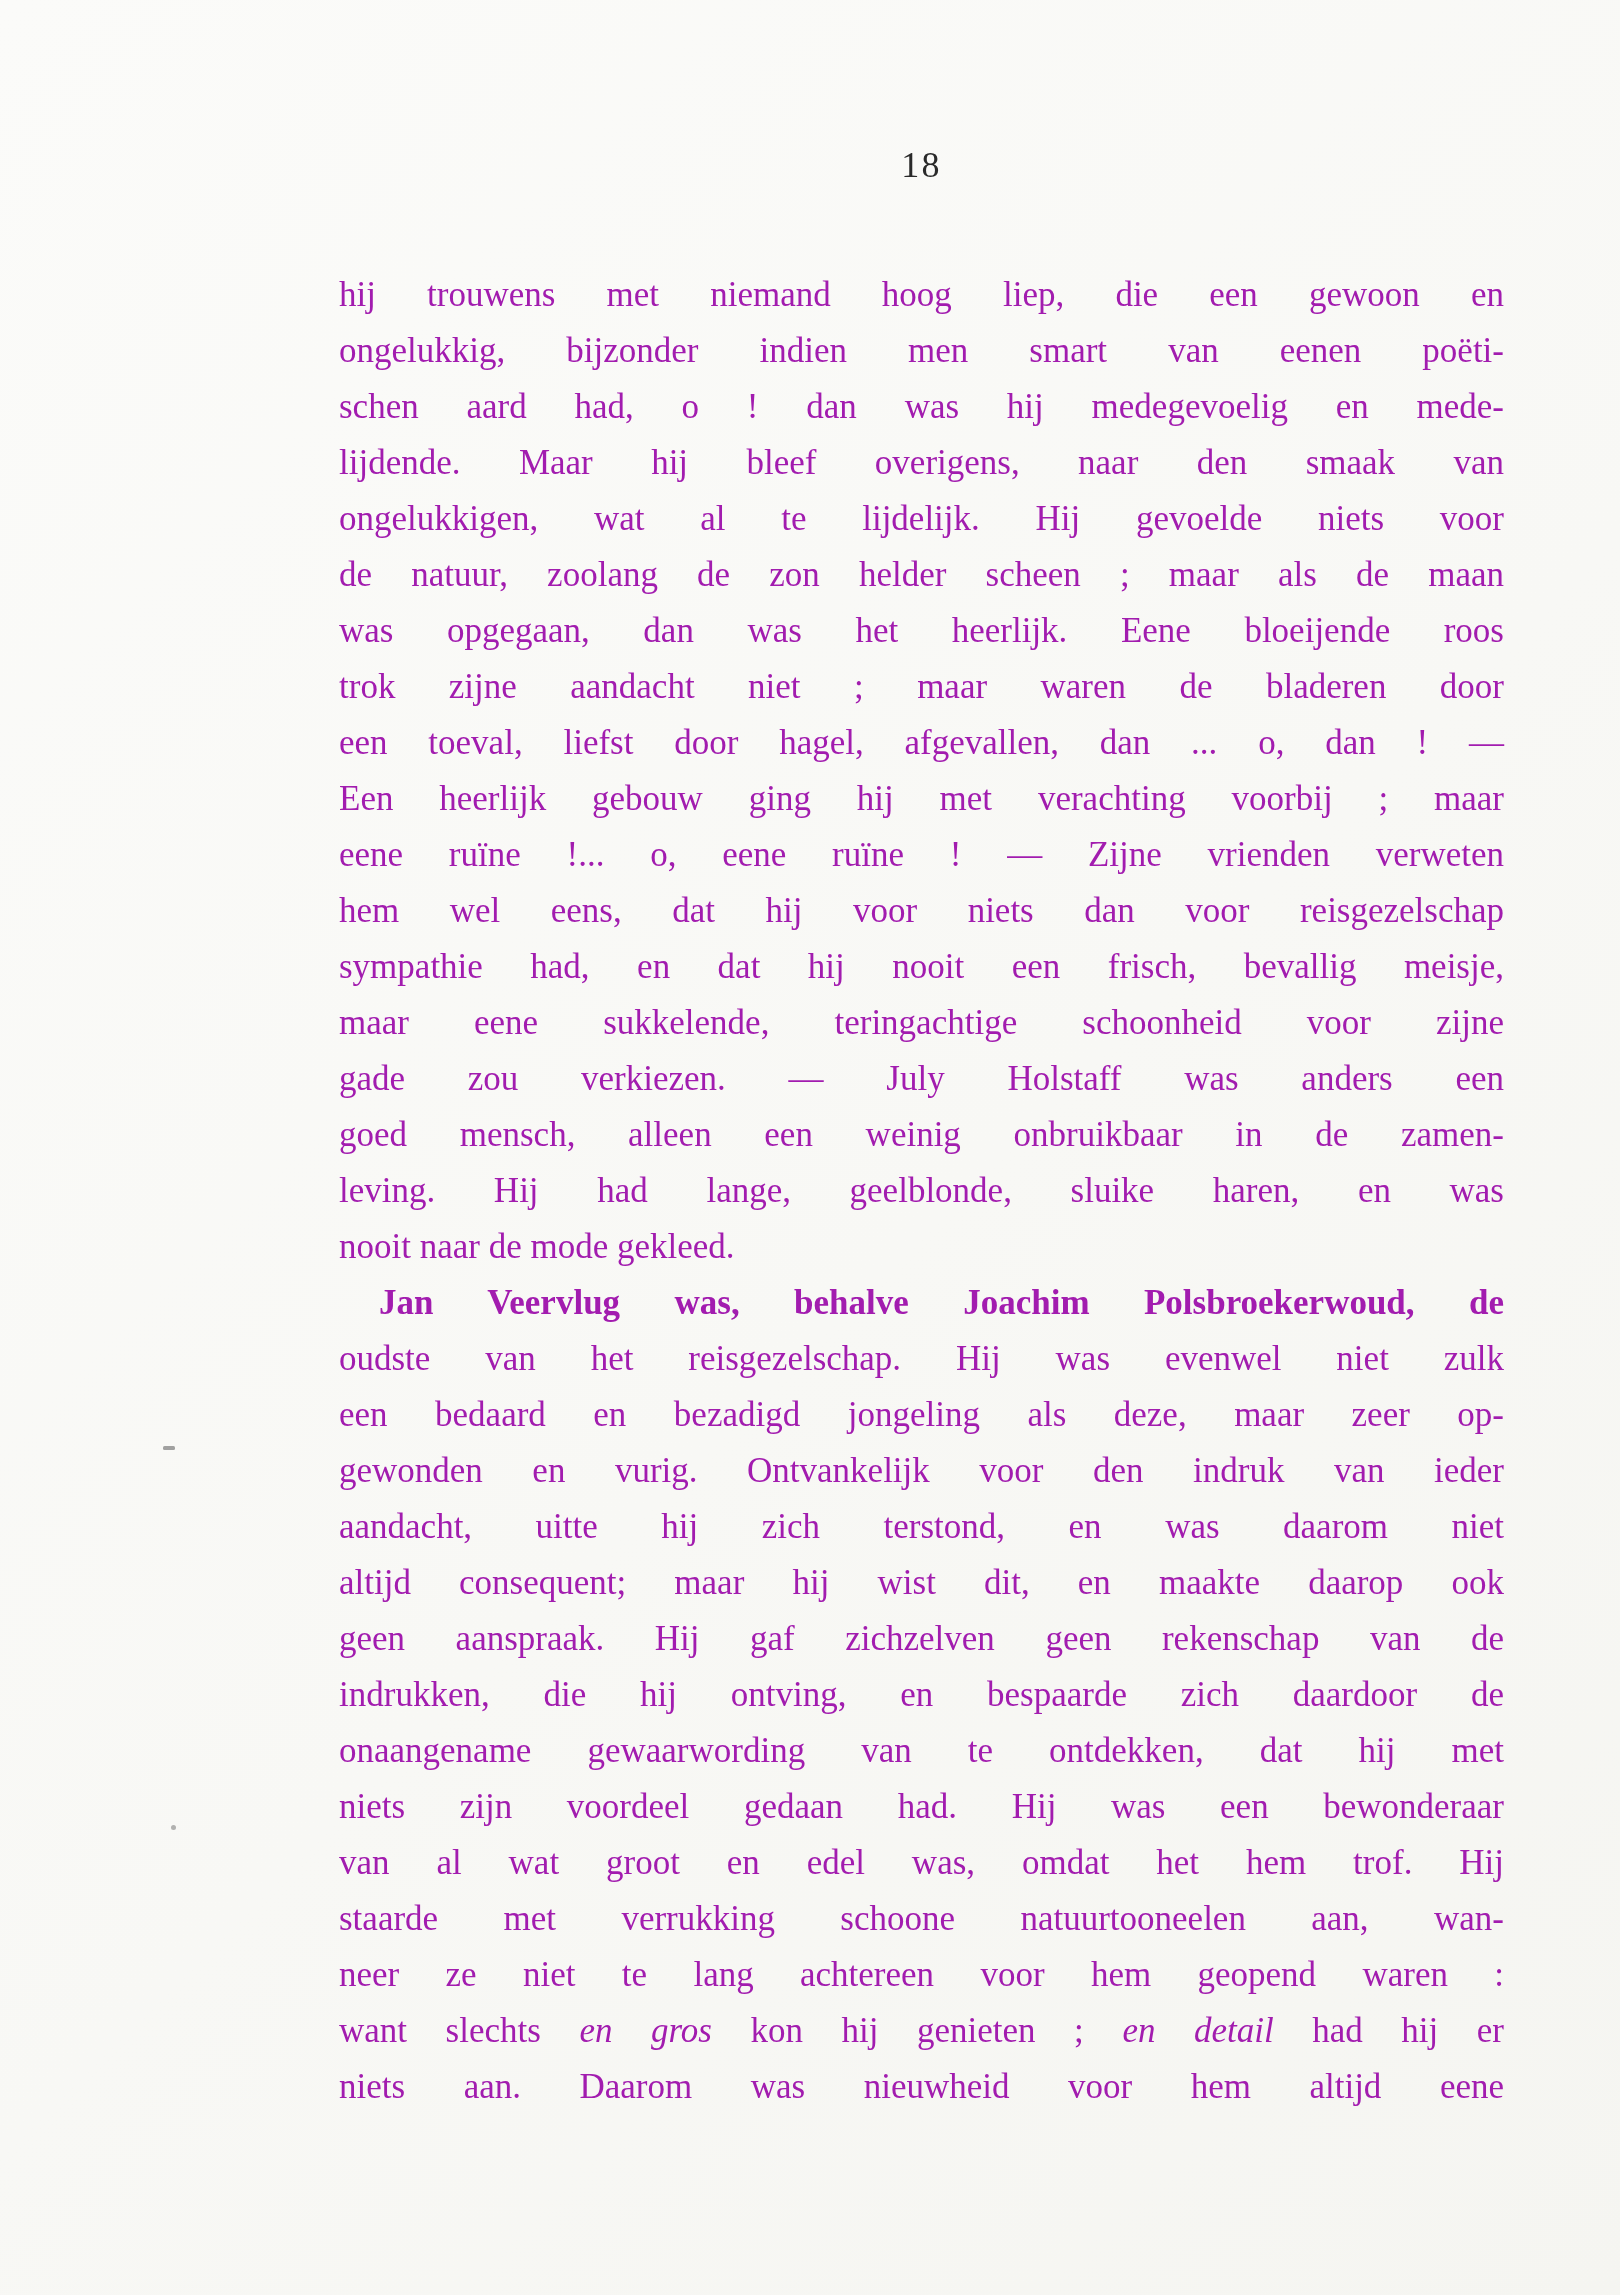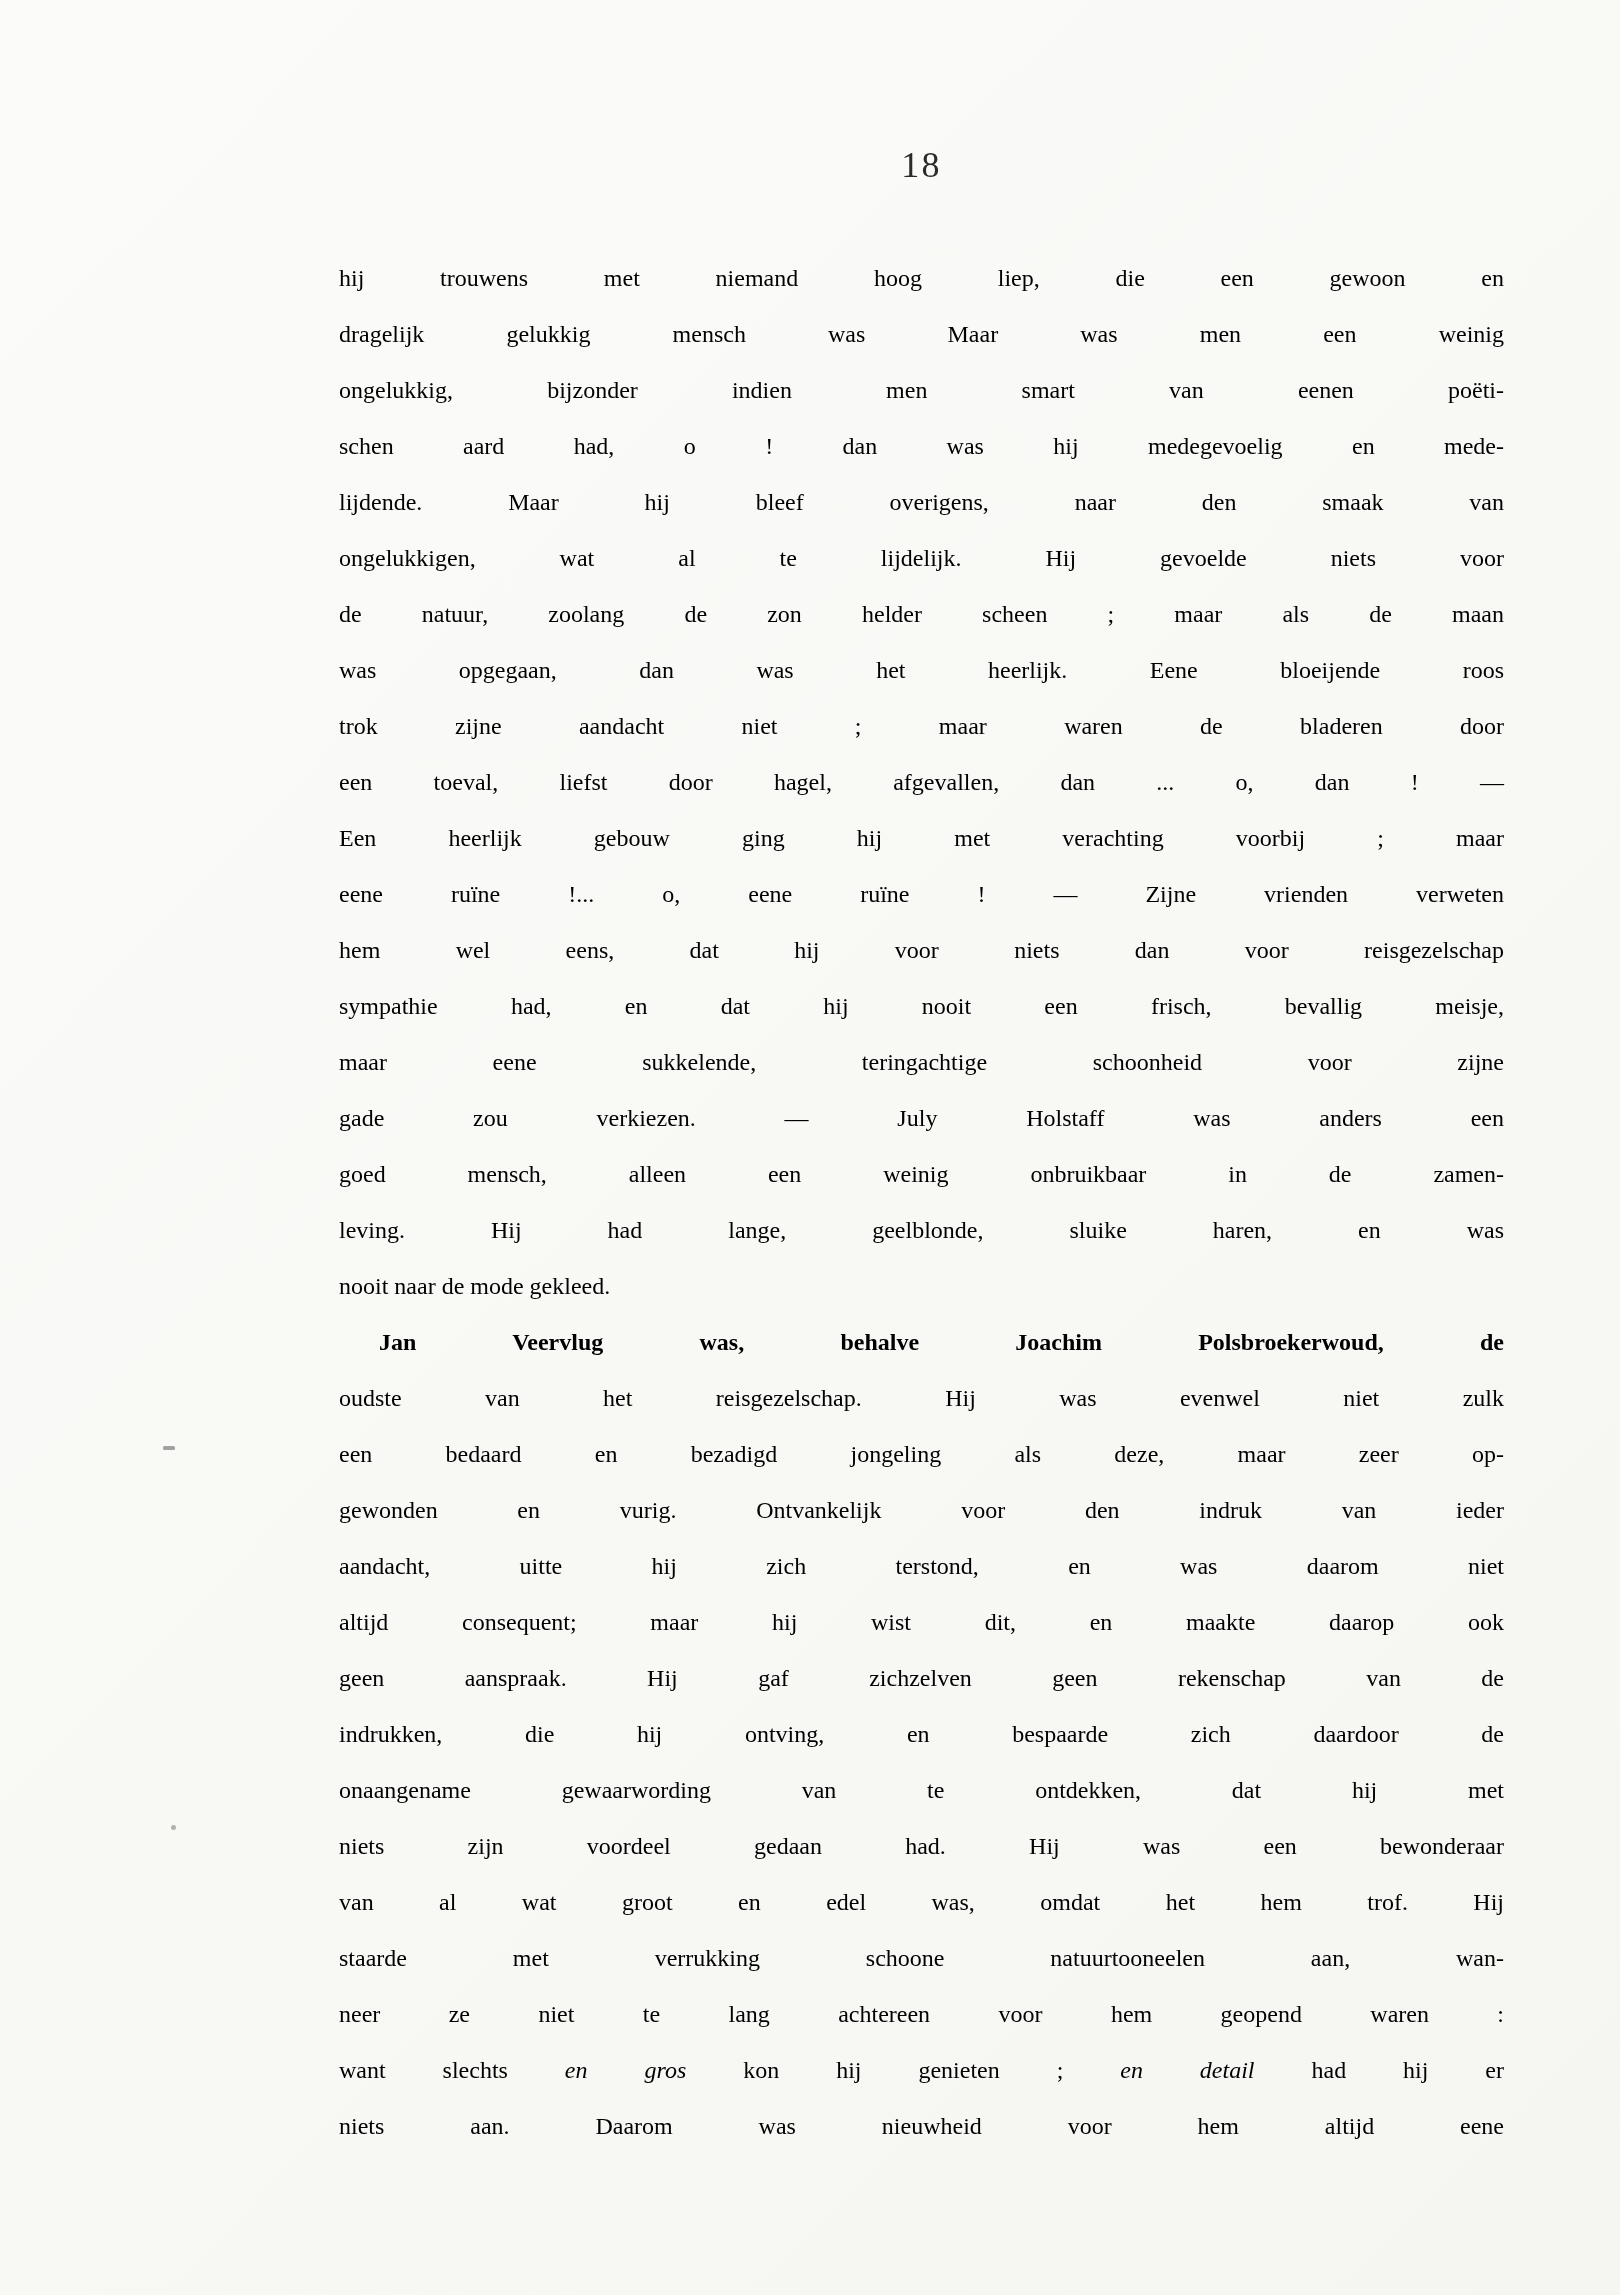--- a/index.html
+++ b/index.html
@@ -24,26 +24,26 @@
     top: 144px;
     left: 339px;
     width: 1165px;
     text-align: center;
     font-size: 36px;
     letter-spacing: 2.3px;
     color: #2a2a2a;
   }
   .text-block {
     position: absolute;
-    top: 250px;
+    top: 267px;
     left: 339px;
     width: 1165px;
-    font-size: 24px;
+    font-size: 35px;
     line-height: 56px;
-    color: #000000;
+    color: #a21caf;
   }
   .line {
     text-align: justify;
     text-align-last: justify;
   }
   .line.flush {
     text-align-last: left;
   }
   .line.indent {
     text-indent: 40px;
@@ -76,21 +76,20 @@
   }
 </style>
 </head>
 <body>
 
 <div class="page">
   <div class="page-number">18</div>
 
   <div class="text-block">
       <div class="line"><span>hij trouwens met niemand hoog liep, die een gewoon en</span></div>
-      <div class="line"><span>dragelijk gelukkig mensch was Maar was men een weinig</span></div>
       <div class="line"><span>ongelukkig, bijzonder indien men smart van eenen poëti-</span></div>
       <div class="line"><span>schen aard had, o ! dan was hij medegevoelig en mede-</span></div>
       <div class="line"><span>lijdende. Maar hij bleef overigens, naar den smaak van</span></div>
       <div class="line"><span>ongelukkigen, wat al te lijdelijk. Hij gevoelde niets voor</span></div>
       <div class="line"><span>de natuur, zoolang de zon helder scheen ; maar als de maan</span></div>
       <div class="line"><span>was opgegaan, dan was het heerlijk. Eene bloeijende roos</span></div>
       <div class="line"><span>trok zijne aandacht niet ; maar waren de bladeren door</span></div>
       <div class="line"><span>een toeval, liefst door hagel, afgevallen, dan ... o, dan ! —</span></div>
       <div class="line"><span>Een heerlijk gebouw ging hij met verachting voorbij ; maar</span></div>
       <div class="line"><span>eene ruïne !... o, eene ruïne ! — Zijne vrienden verweten</span></div>

